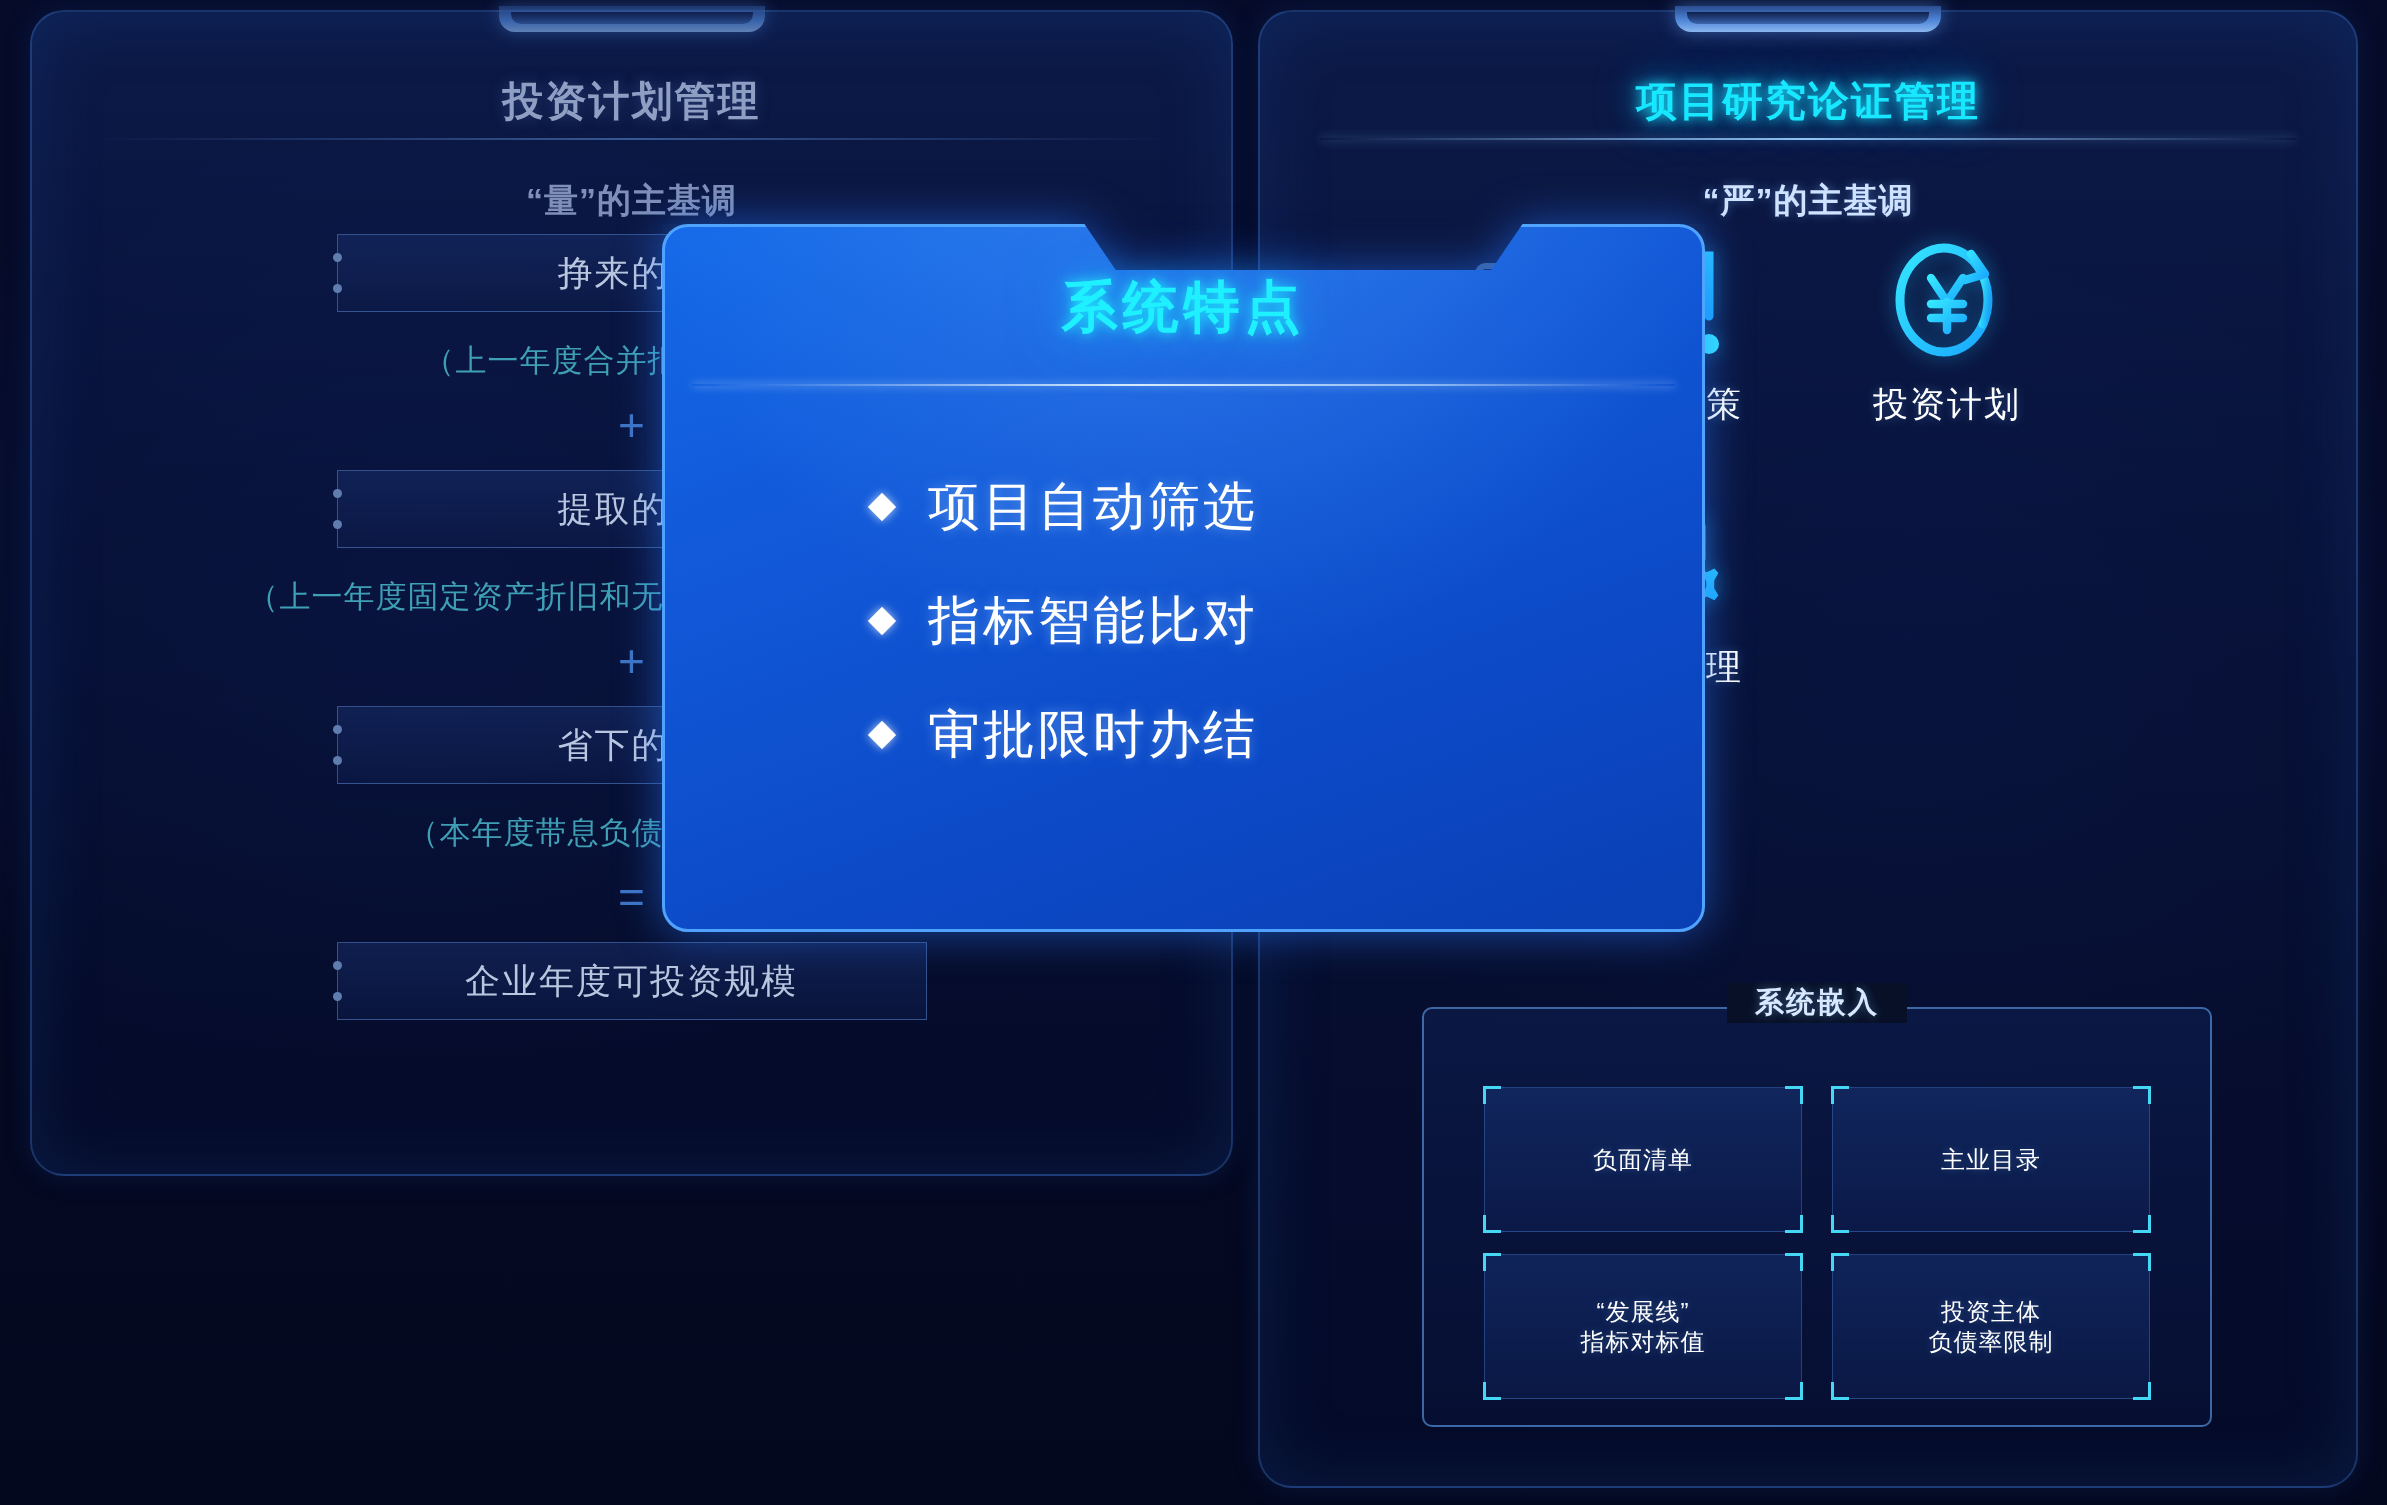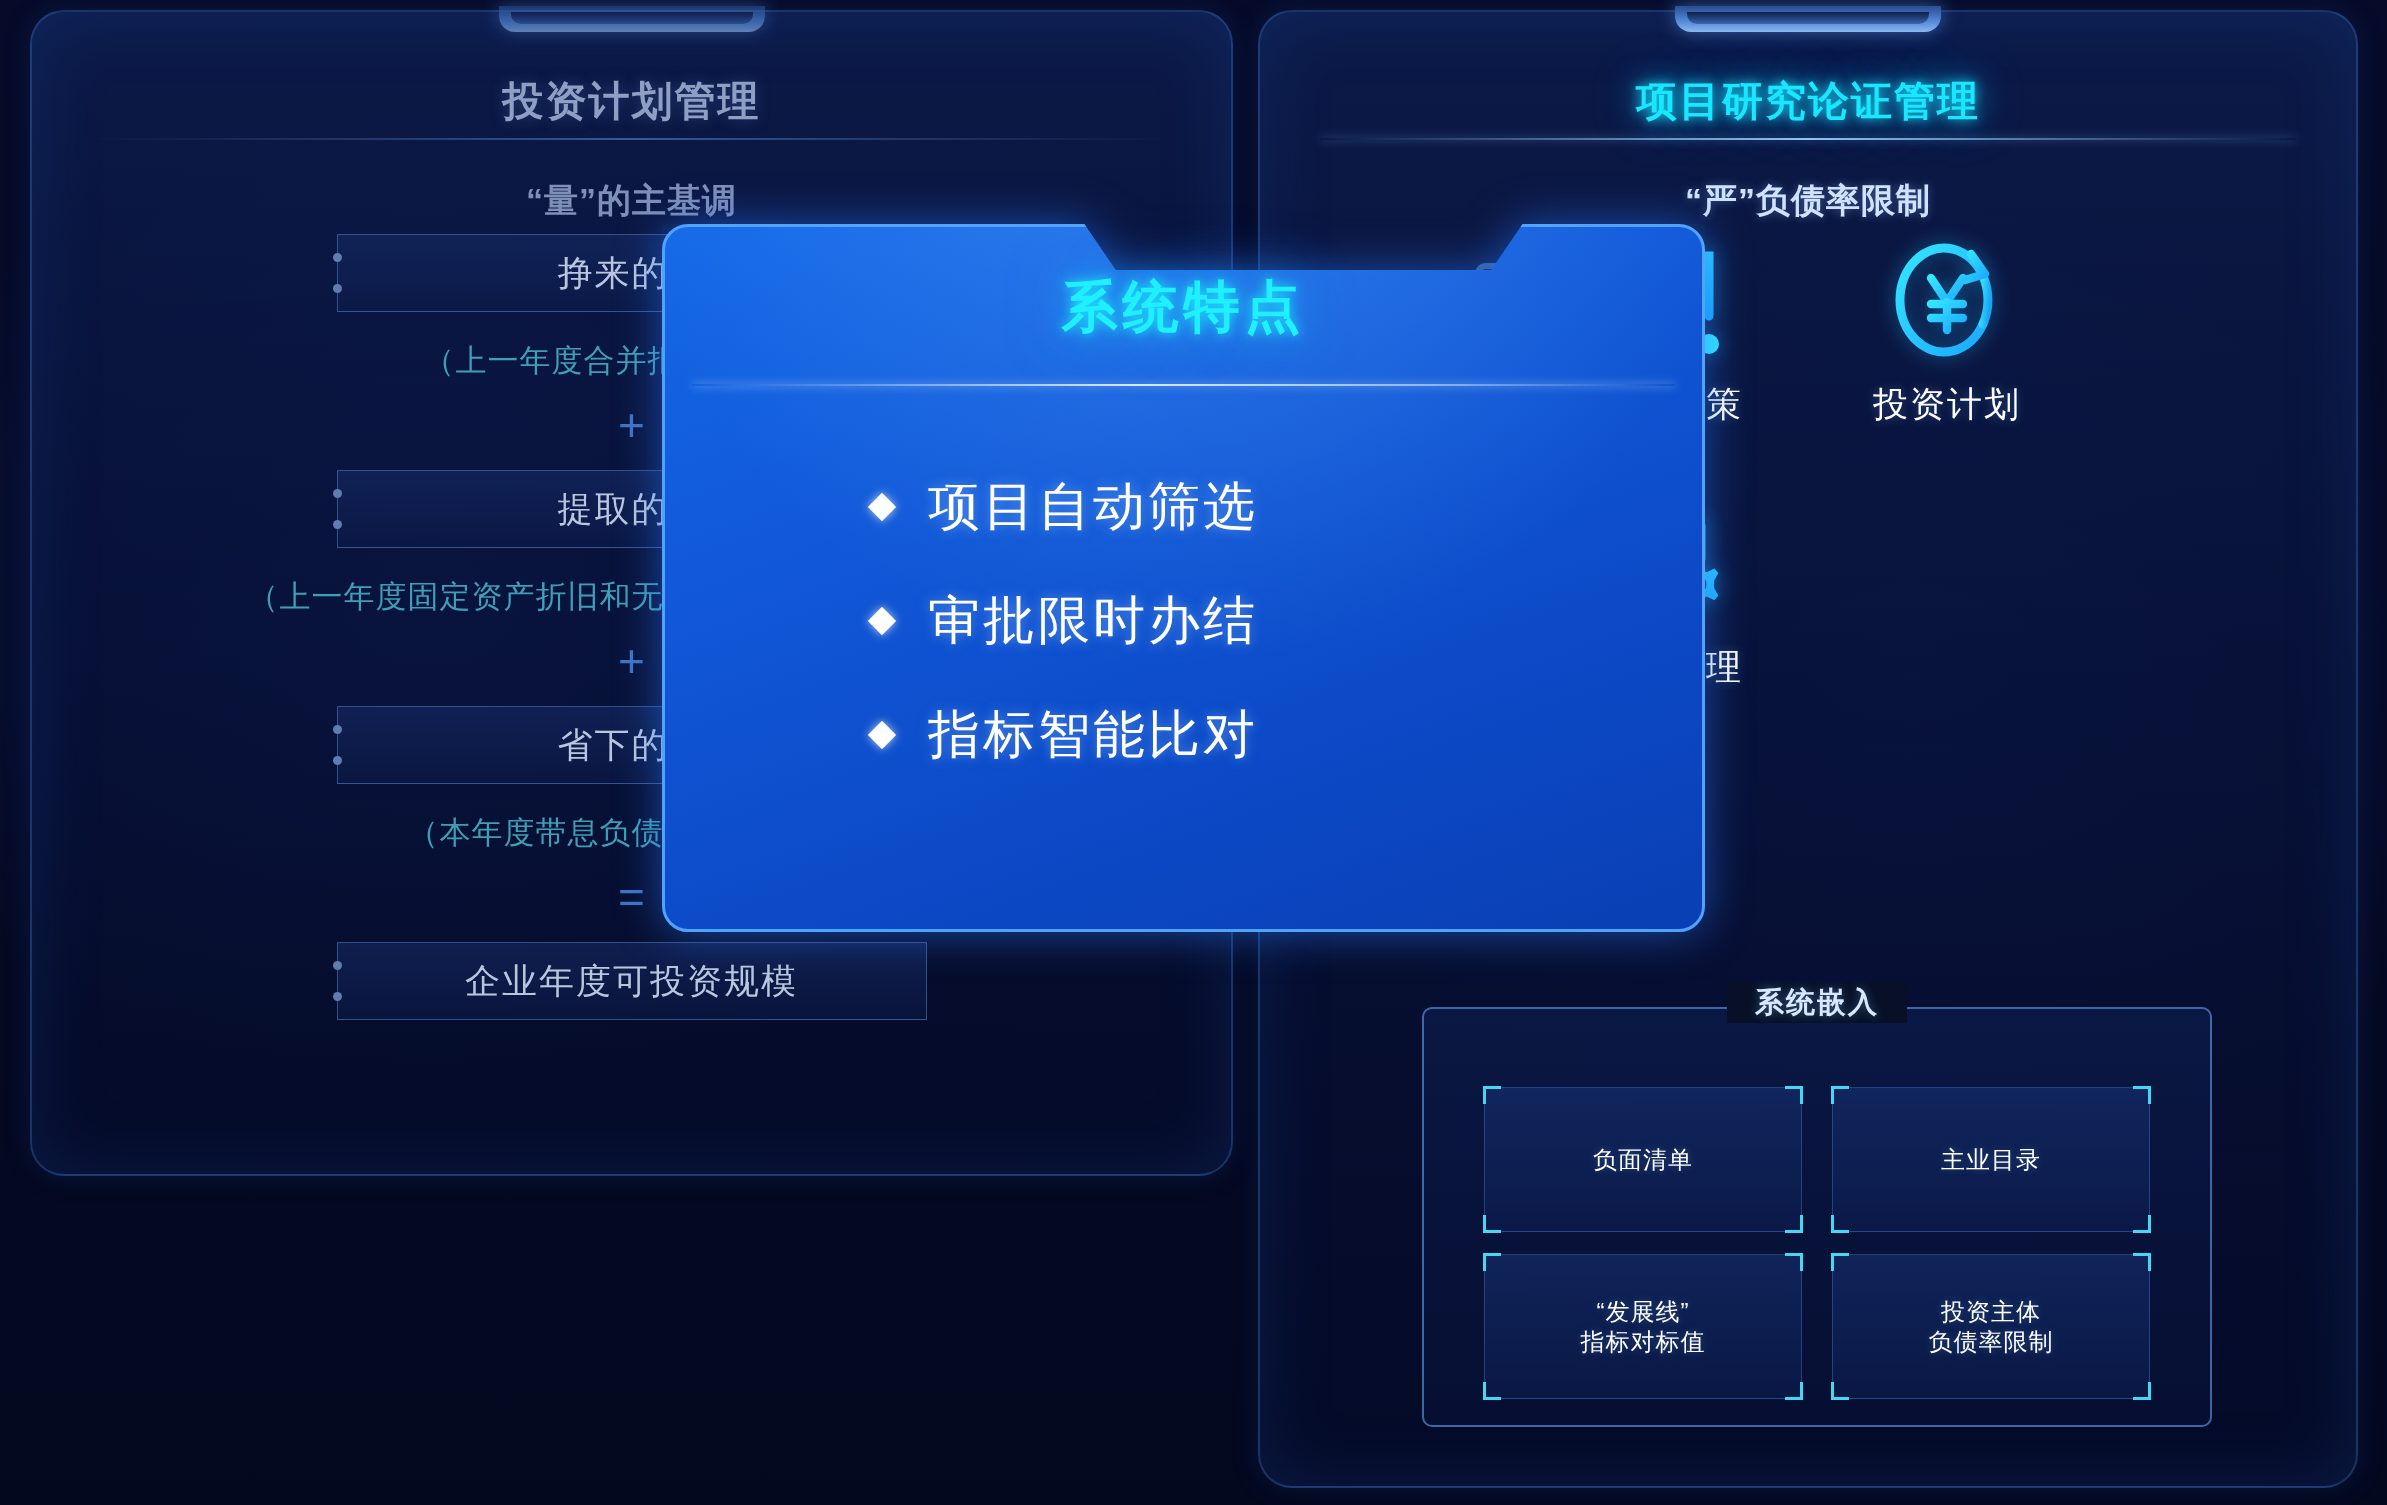--- a/index.html
+++ b/index.html
@@ -234,21 +234,21 @@
         <div class="f-note">（本年度带息负债预计压降额）</div>
         <div class="f-op">=</div>
         <div class="f-box">企业年度可投资规模</div>
       </div>
   </section>
 
   <section class="panel" id="panel-right">
     <div class="notch"></div>
     <h2 class="panel-title" id="title-right">项目研究论证管理</h2>
     <div class="panel-divider" id="div-right"></div>
-    <div class="panel-sub" id="sub-right">“严”负债率限制</div>
+    <div class="panel-sub" id="sub-right">“严”的主基调</div>
 
     <div id="icon-area">
       <div class="icon-row">
         <div class="icon-cell">
           <div class="glyph">
             <svg width="128" height="128" viewBox="0 0 64 64" fill="none">
               <defs>
                   <linearGradient id="gA" x1="0" y1="0" x2="1" y2="1">
                 <stop offset="0" stop-color="#35e6ff"></stop>
                     <stop offset="1" stop-color="#1aa9ff"></stop>
@@ -371,22 +371,22 @@
     </div>
     <h3 id="overlay-title">系统特点</h3>
     <div id="overlay-rule"></div>
     <div id="overlay-list">
         <div class="bullet-row">
           <span class="bullet-dia"></span>
           <span class="bullet-txt">项目自动筛选</span>
         </div>
         <div class="bullet-row">
           <span class="bullet-dia"></span>
-          <span class="bullet-txt">审批限时办结</span>
+          <span class="bullet-txt">指标智能比对</span>
         </div>
         <div class="bullet-row">
           <span class="bullet-dia"></span>
-          <span class="bullet-txt">指标智能比对</span>
+          <span class="bullet-txt">审批限时办结</span>
         </div>
       </div>
   </div>
 
 </div>
 
 </body></html>

